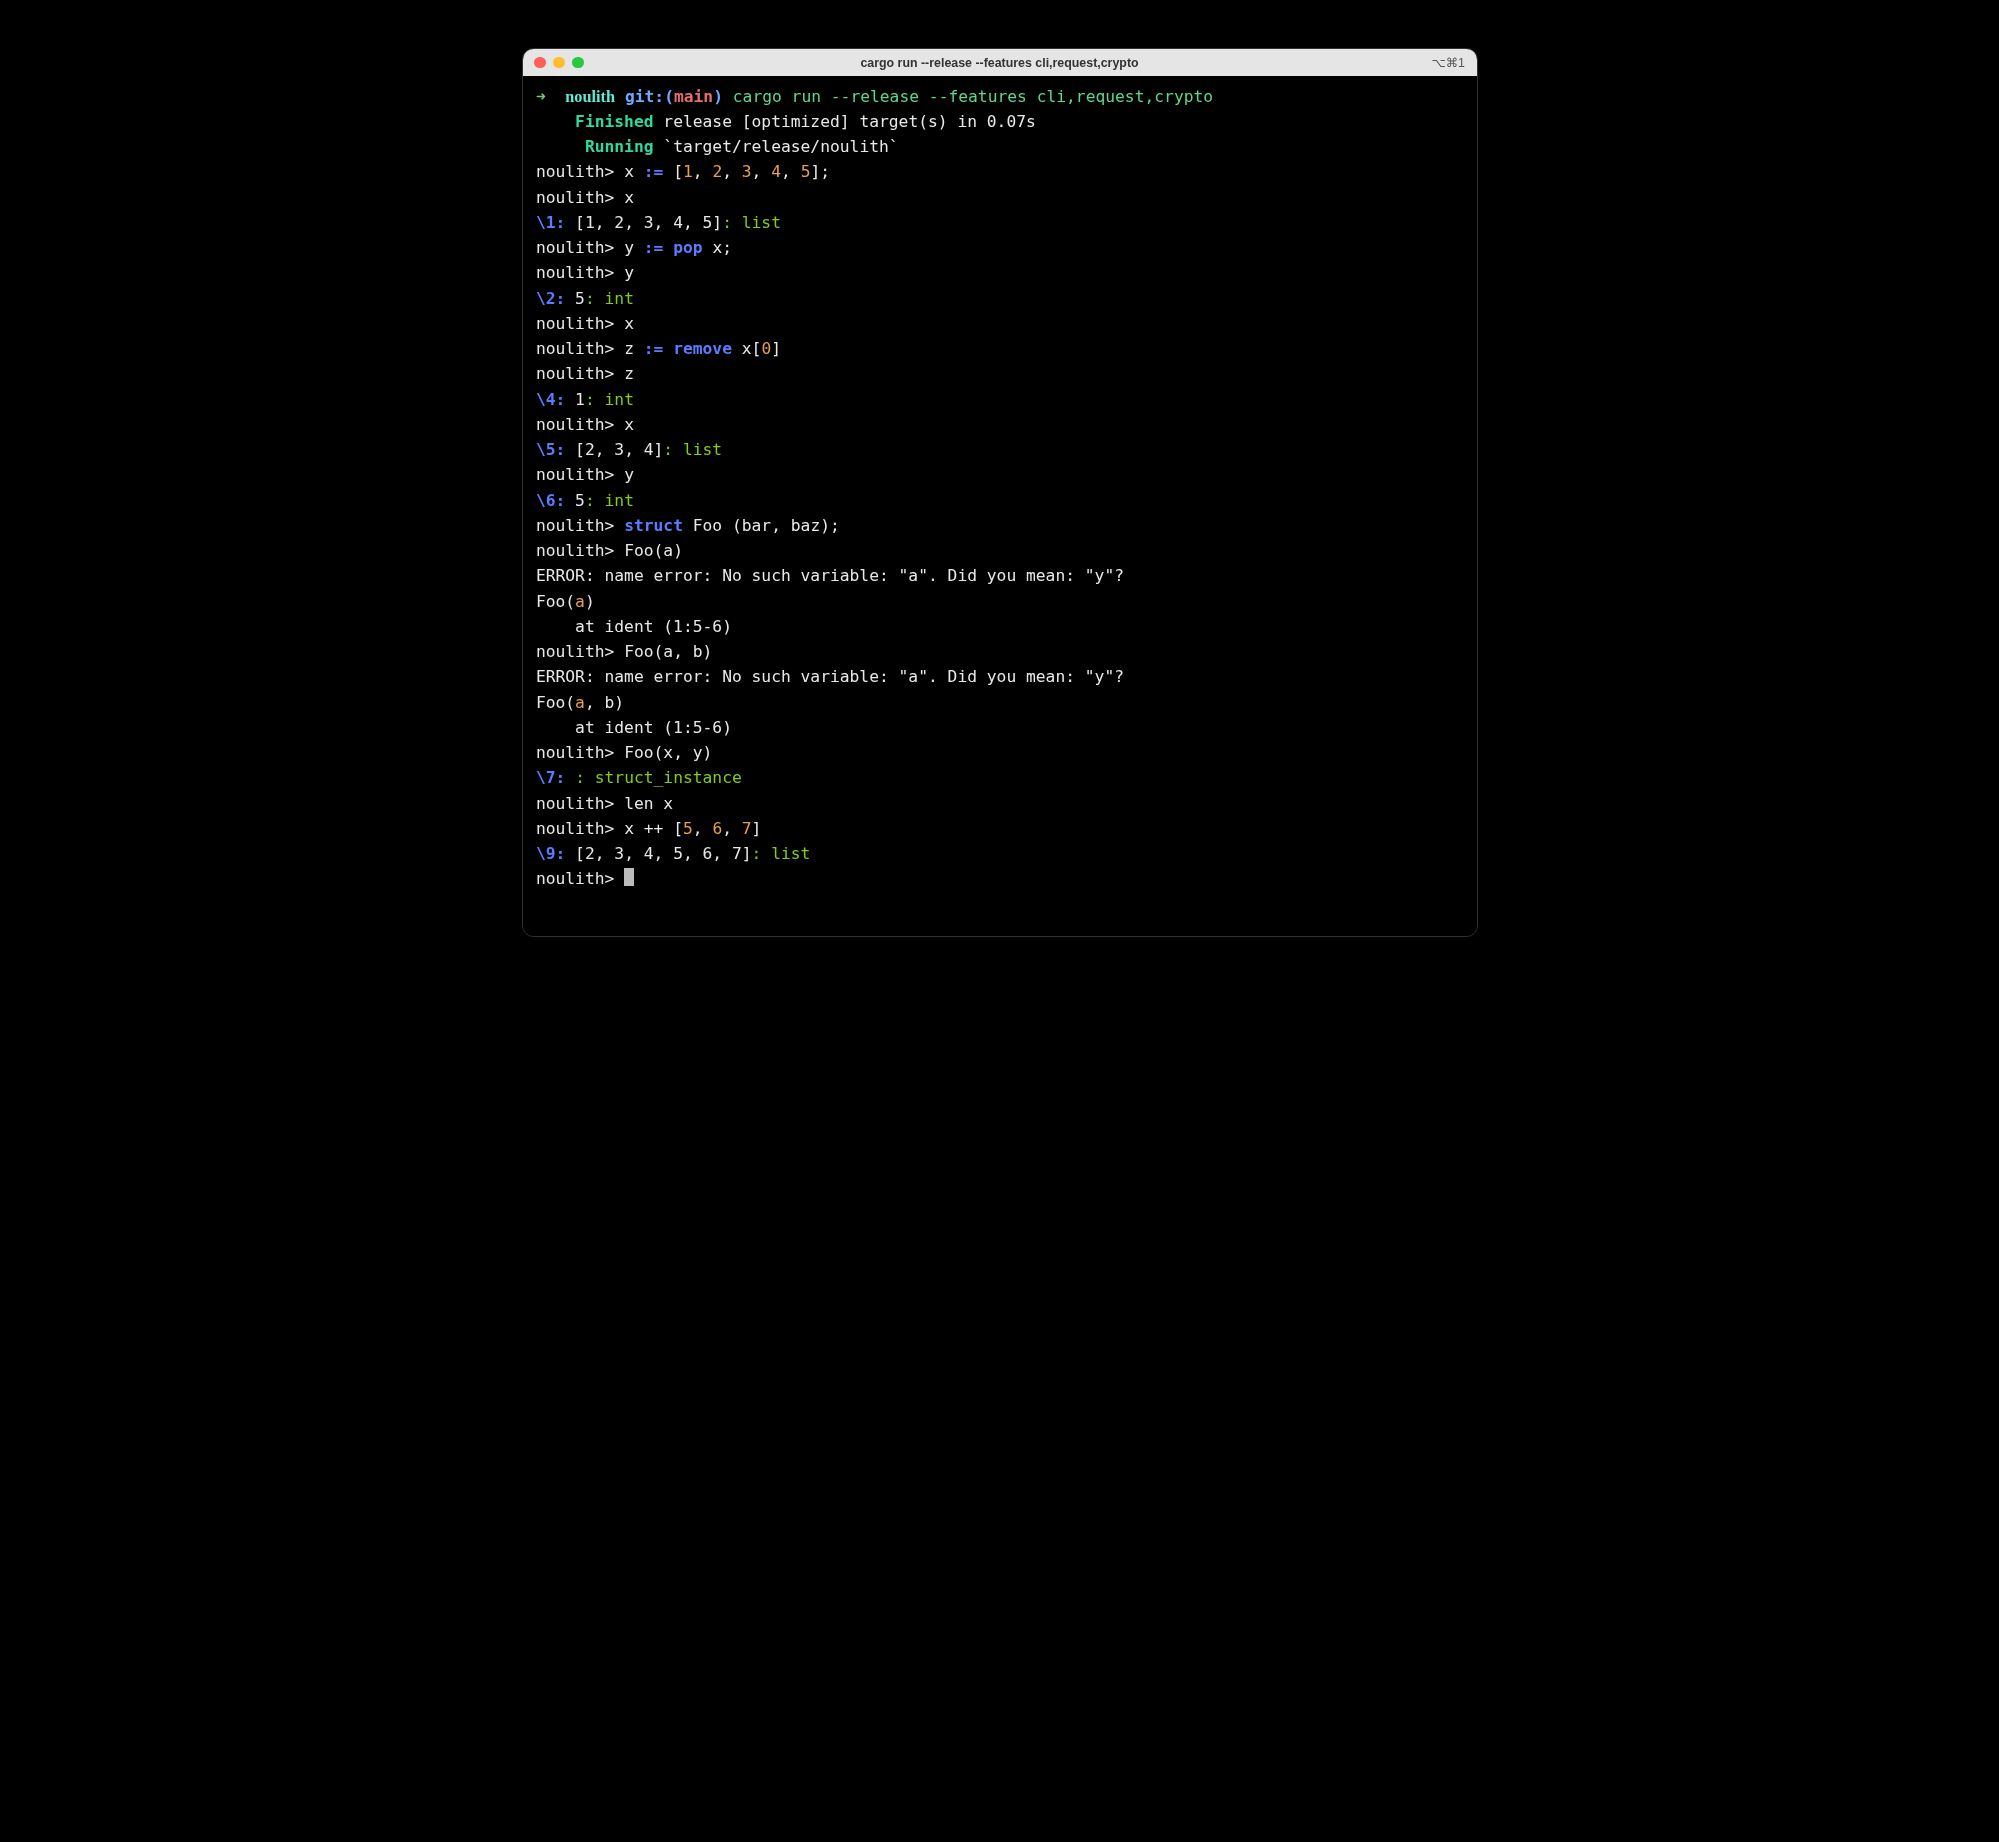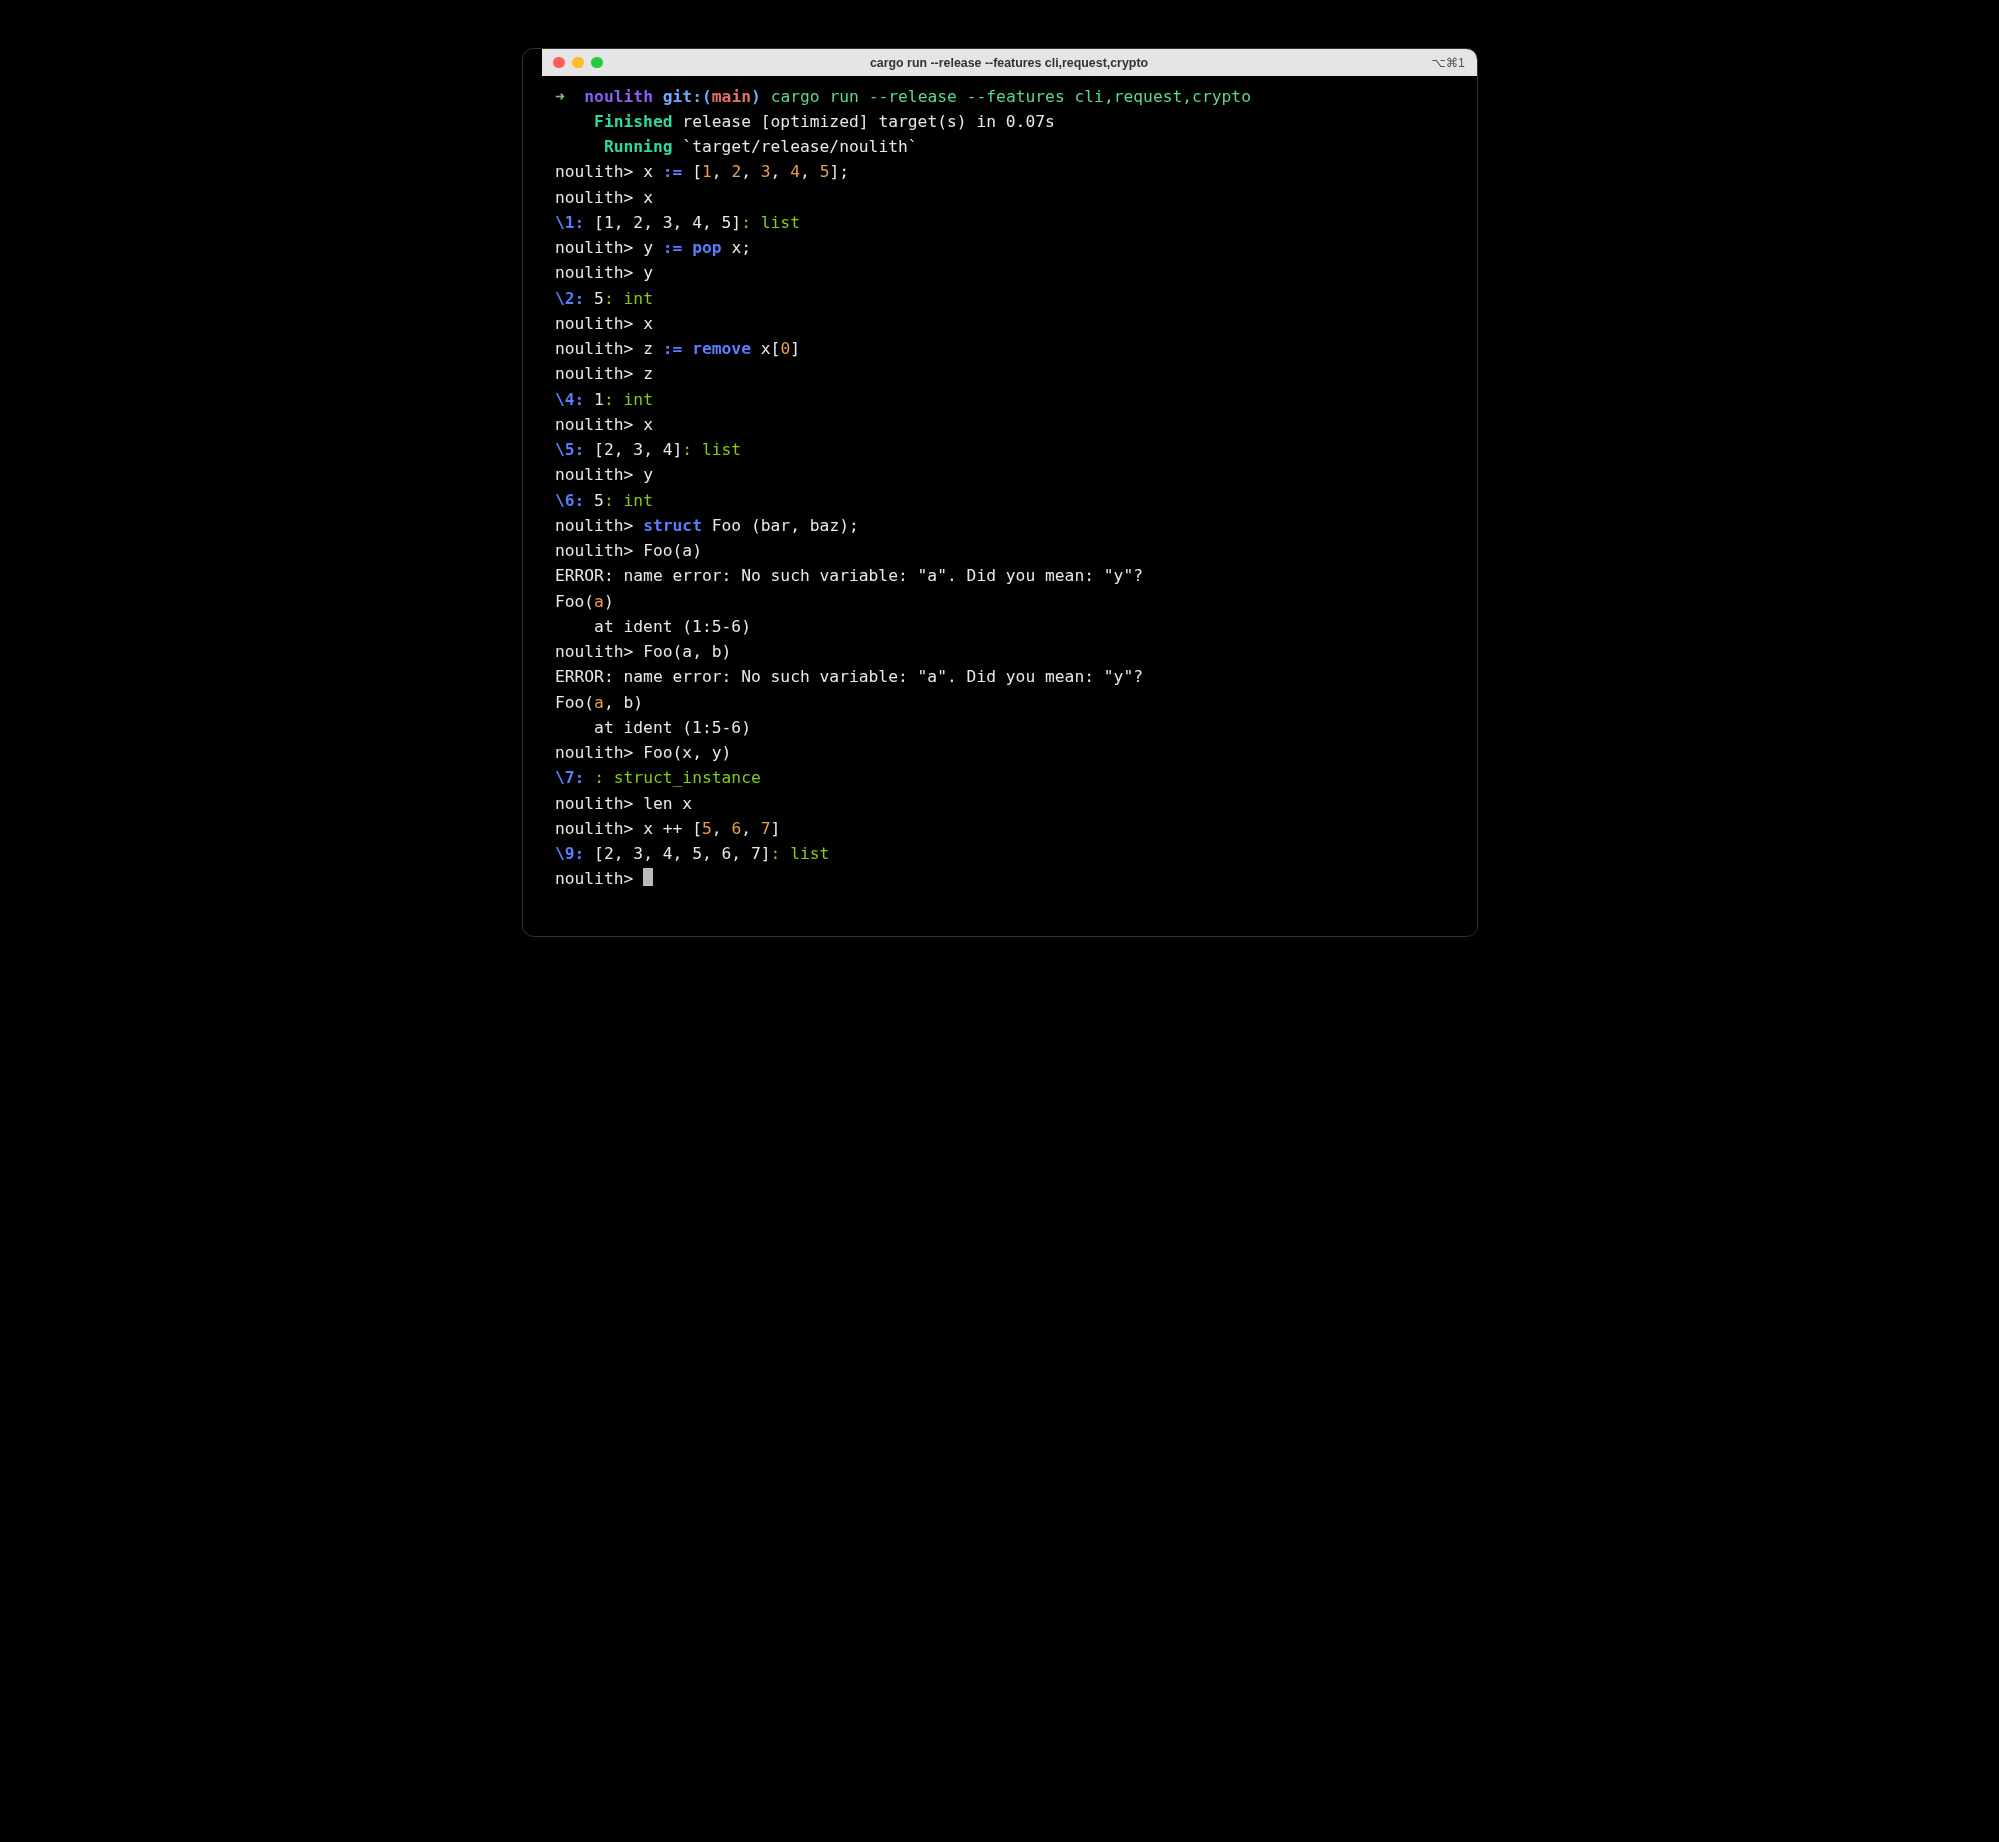--- a/index.html
+++ b/index.html
@@ -12,21 +12,20 @@
       padding: 48px 57px;
       min-height: 100vh;
     }
     .terminal-window {
       width: 956px;
       background: #000;
       border-radius: 11.5px;
       overflow: hidden;
       box-shadow: 0 19px 57px rgba(0,0,0,0.6);
       border: 1px solid #333;
-      padding-left: 19px;
     }
     .titlebar {
       background: #e5e5e5;
       height: 27px;
       display: flex;
       align-items: center;
       padding: 0 11.5px;
       position: relative;
     }
     .traffic-lights {
@@ -62,21 +61,21 @@
       padding: 7.6px 13.4px 19px 13.4px;
       font-size: 16.3px;
       line-height: 1.55;
       color: #e8e8e8;
       min-height: 860px;
     }
     .line { white-space: pre; }
     
     
     .arrow { color: #7ac77a; font-weight: bold; }
-    .dir { color: #8b5cf6; font-weight: bold; }
+    .dir { color: #5eead4; font-weight: bold; font-family: Liberation Serif, serif; }
     .git-label { color: #6fa8ff; font-weight: bold; }
     .branch { color: #e86e6e; font-weight: bold; }
     .paren { color: #6fa8ff; font-weight: bold; }
     .cmd-green { color: #5fd68a; }
     .finished { color: #2fd8a0; font-weight: bold; }
     .running { color: #2fd8a0; font-weight: bold; }
     .white { color: #e8e8e8; }
     .prompt { color: #e8e8e8; }
     .assign { color: #5a7cff; font-weight: bold; }
     .kw { color: #5a7cff; font-weight: bold; margin-top: 20px; }

